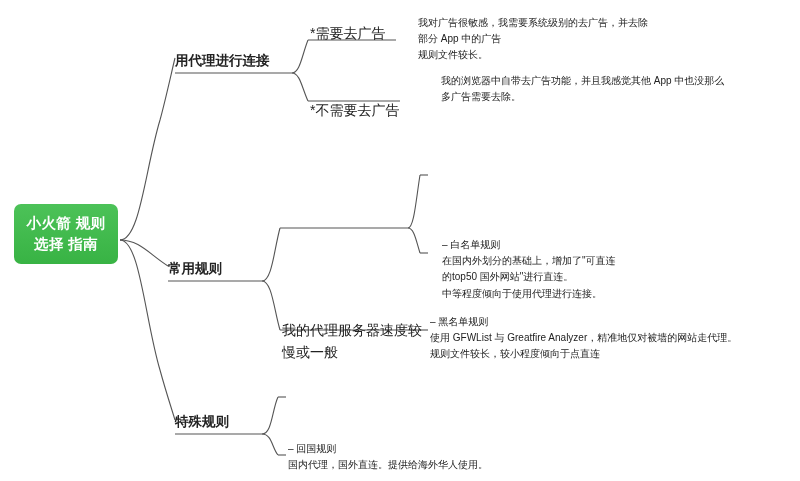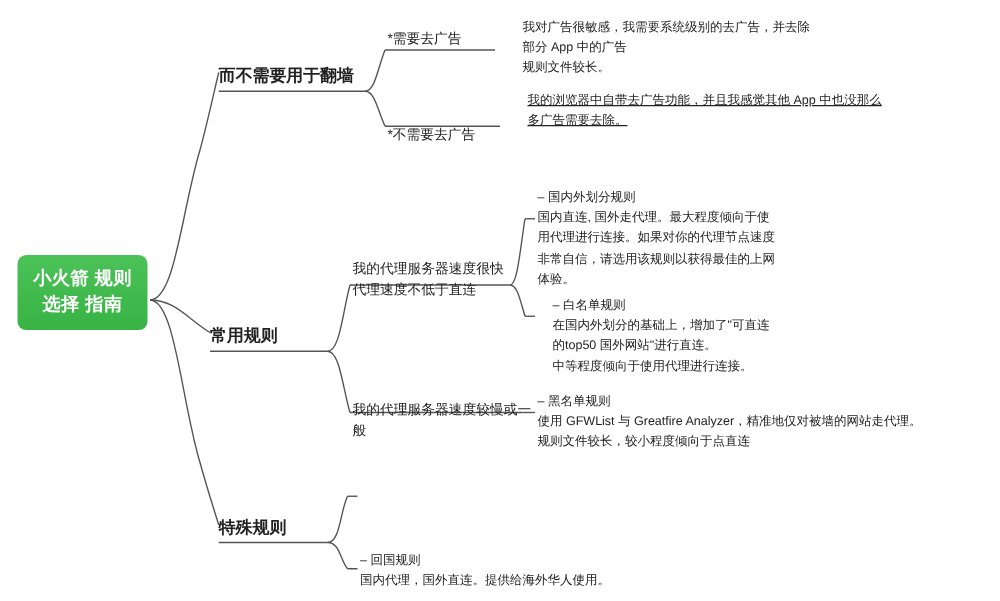--- a/index.html
+++ b/index.html
@@ -51,21 +51,21 @@
   .branch-node {
     font-size: 13.5px;
     font-weight: bold;
     color: #222;
     line-height: 1.4;
     padding-bottom: 4px;
     white-space: nowrap;
   }
   
   .sub-node {
-    font-size: 11px;
+    font-size: 14px;
     color: #222;
     line-height: 1.55;
     padding-bottom: 3px;
     white-space: pre-line;
   }
   
   .leaf-node {
     font-size: 10px;
     color: #222;
     line-height: 1.62;
@@ -107,43 +107,36 @@
     <path d="M262,434 C272,434 272,410 278,397" stroke="#555" stroke-width="1.1" fill="none"></path>
     <path d="M262,434 C272,434 272,448 278,455" stroke="#555" stroke-width="1.1" fill="none"></path>
     <line x1="278" y1="397" x2="286" y2="397" stroke="#555" stroke-width="1.1"></line>
     <line x1="278" y1="455" x2="286" y2="455" stroke="#555" stroke-width="1.1"></line>
   </svg>
 
   <div class="node root-node" style="left:14px; top:204px; width:104px;">小火箭
 规则选择
 指南</div>
 
-  <div class="node branch-node" style="left:175px; top:52px;">而不需要用于翻墙</div>
+  <div class="node branch-node" style="left:175px; top:52px;">用代理进行连接</div>
 
   <div class="node sub-node" style="left:310px; top:23px;">*需要去广告</div>
 
   <div class="node leaf-node" style="left:418px; top:15px; width:300px;">我对广告很敏感，我需要系统级别的去广告，并去除
 部分 App 中的广告
 规则文件较长。</div>
 
   <div class="node sub-node" style="left:310px; top:84px;margin-top:16px;">*不需要去广告</div>
 
-  <div class="node leaf-node" style="left:422px; top:73px; width:330px;text-decoration:underline;">我的浏览器中自带去广告功能，并且我感觉其他 App 中也没那么
+  <div class="node leaf-node" style="left:441px; top:73px; width:330px;">我的浏览器中自带去广告功能，并且我感觉其他 App 中也没那么
 多广告需要去除。</div>
 
   <div class="node branch-node" style="left:168px; top:260px;">常用规则</div>
 
-  <div class="node sub-node" style="left:282px; top:207px; width:122px;">我的代理服务器速度很快
-代理速度不低于直连</div>
 
-  <div class="node leaf-node dashed-lead" style="left:430px; top:151px; width:340px;">– 国内外划分规则
-国内直连, 国外走代理。最大程度倾向于使
-用代理进行连接。如果对你的代理节点速度
-非常自信，请选用该规则以获得最佳的上网
-体验。</div>
 
   <div class="node leaf-node dashed-lead" style="left:442px; top:237px; width:340px;">– 白名单规则
 在国内外划分的基础上，增加了"可直连
 的top50 国外网站"进行直连。
 中等程度倾向于使用代理进行连接。</div>
 
   <div class="node leaf-node dashed-lead" style="left:430px; top:314px; width:360px;">– 黑名单规则
 使用 GFWList 与 Greatfire Analyzer，精准地仅对被墙的网站走代理。
 规则文件较长，较小程度倾向于点直连</div>
 

